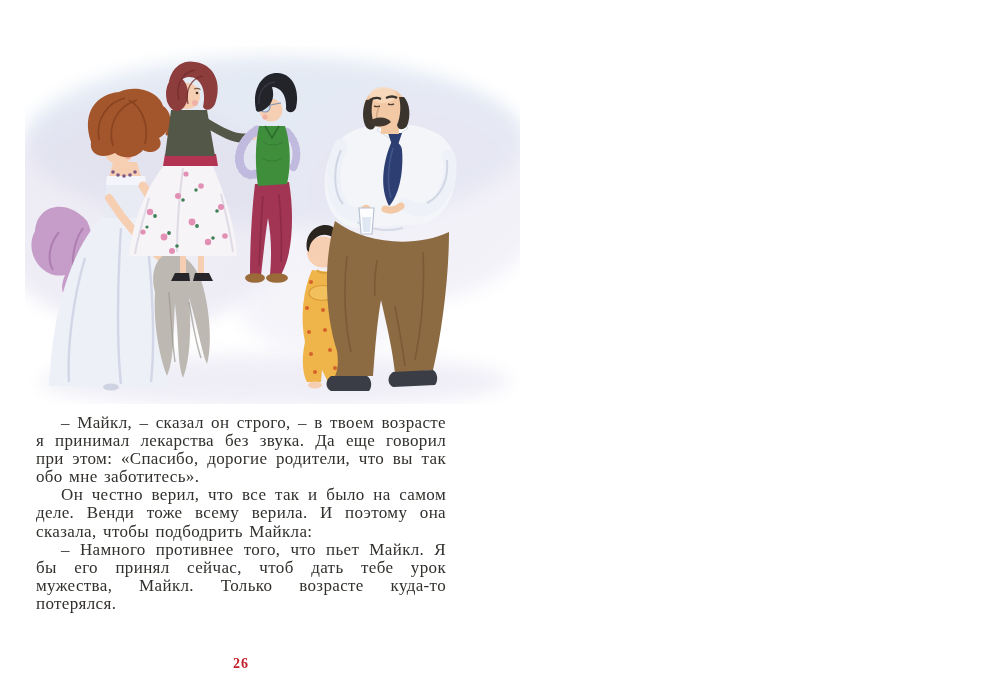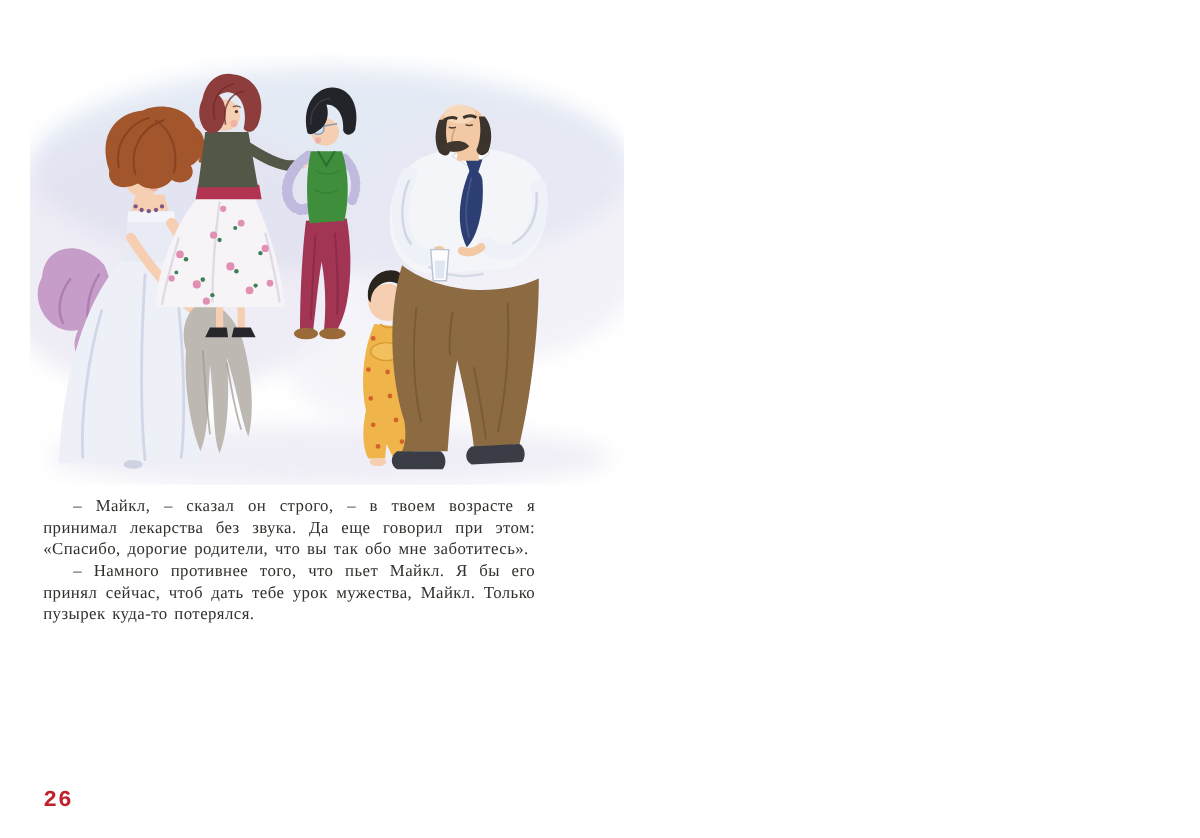--- a/index.html
+++ b/index.html
@@ -9,27 +9,27 @@
     font-family:"Liberation Serif","DejaVu Serif",serif;color:#32302c;
   }
   .spread{position:absolute;inset:0;}
   .page{position:absolute;top:0;bottom:0;}
   .page-left{left:0;width:500px;}
   .page-right{left:500px;width:500px;}
   .illustration{position:absolute;left:25px;top:46px;width:495px;height:358px;}
   .text-block{position:absolute;text-align:justify;}
   .text-block p{
     margin:0;text-indent:25px;
-    font-size:14px;line-height:18.1px;
+    font-size:17px;line-height:18.1px;
     letter-spacing:0.35px;word-spacing:1.8px;
   }
   .text-left{left:36px;top:414px;width:410px;}
   .folio{
-    position:absolute;top:656px;
-    font-size:19px;font-weight:bold;color:#c2212b;letter-spacing:1px;font-family:Liberation Mono, monospace;
+    position:absolute;top:656px;text-align:center;
+    font-size:14px;font-weight:bold;color:#c2212b;letter-spacing:1px;
   }
   .folio-left{left:36px;width:410px;}
 </style>
 </head>
 <body>
 
 <div class="spread">
 
   <section class="page page-left">
 
@@ -203,21 +203,22 @@
           <path d="M345,54 c4,-2.5 8,-2.5 11,-1 M361,52 c4,-2 8,-2 11,0" stroke="#3b342d" stroke-width="2.4" fill="none"></path>
           <path d="M349,60 c2,0.8 4,0.8 6,0 M363,58 c2,0.8 4,0.8 6,0" stroke="#544234" stroke-width="1.4" fill="none"></path>
           <path d="M354,61 C352,66 351,70 352,73" stroke="#cfa581" stroke-width="1.4" fill="none"></path>
           <path d="M343,76 C350,70 362,70 366,76 C360,82 347,82 343,76 Z" fill="#40372e"></path>
         </g>
       </svg>
     </div>
 
     <div class="text-block text-left">
         <p>– Майкл, – сказал он строго, – в твоем возрасте я принимал лекарства без звука. Да еще говорил при этом: «Спасибо, дорогие родители, что вы так обо мне заботитесь».</p>
-        <p>– Намного противнее того, что пьет Майкл. Я бы его принял сейчас, чтоб дать тебе урок мужества, Майкл. Только пузырек куда-то потерялся.</p>
+        <p>Он честно верил, что все так и было на самом деле. Венди тоже всему верила. И поэтому она сказала, чтобы подбодрить Майкла:</p>
+        <p>– Намного противнее того, что пьет Майкл. Я бы его принял сейчас, чтоб дать тебе урок мужества, Майкл. Только возрасте куда-то потерялся.</p>
       </div>
 
     <div class="folio folio-left">26</div>
   </section>
 
   <section class="page page-right">
     
     
   </section>
 

